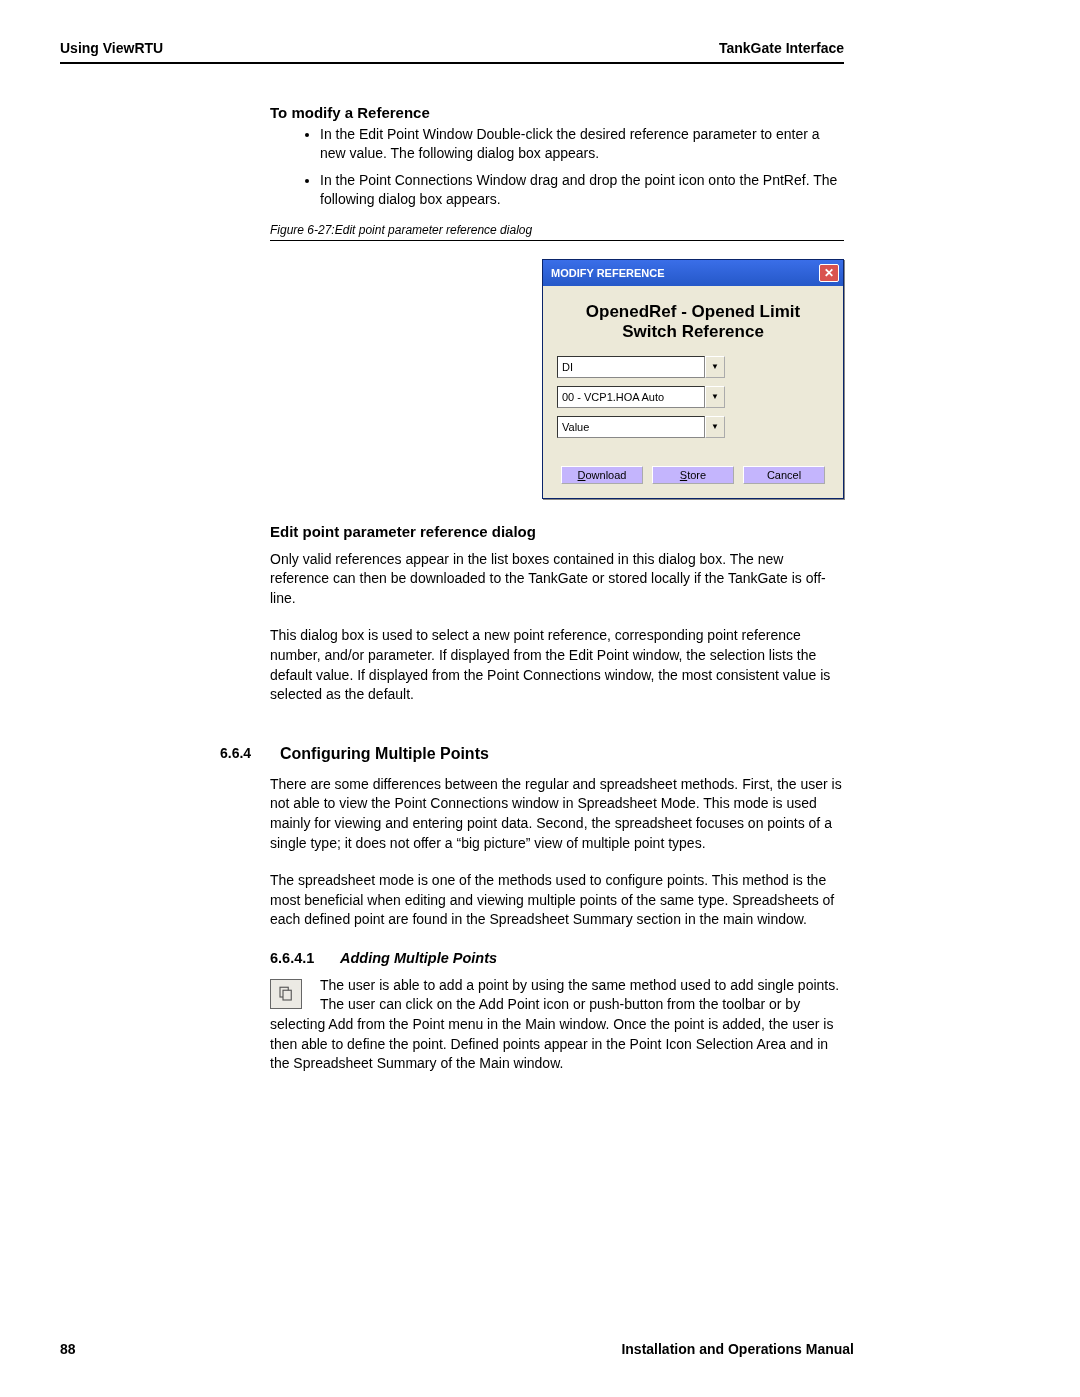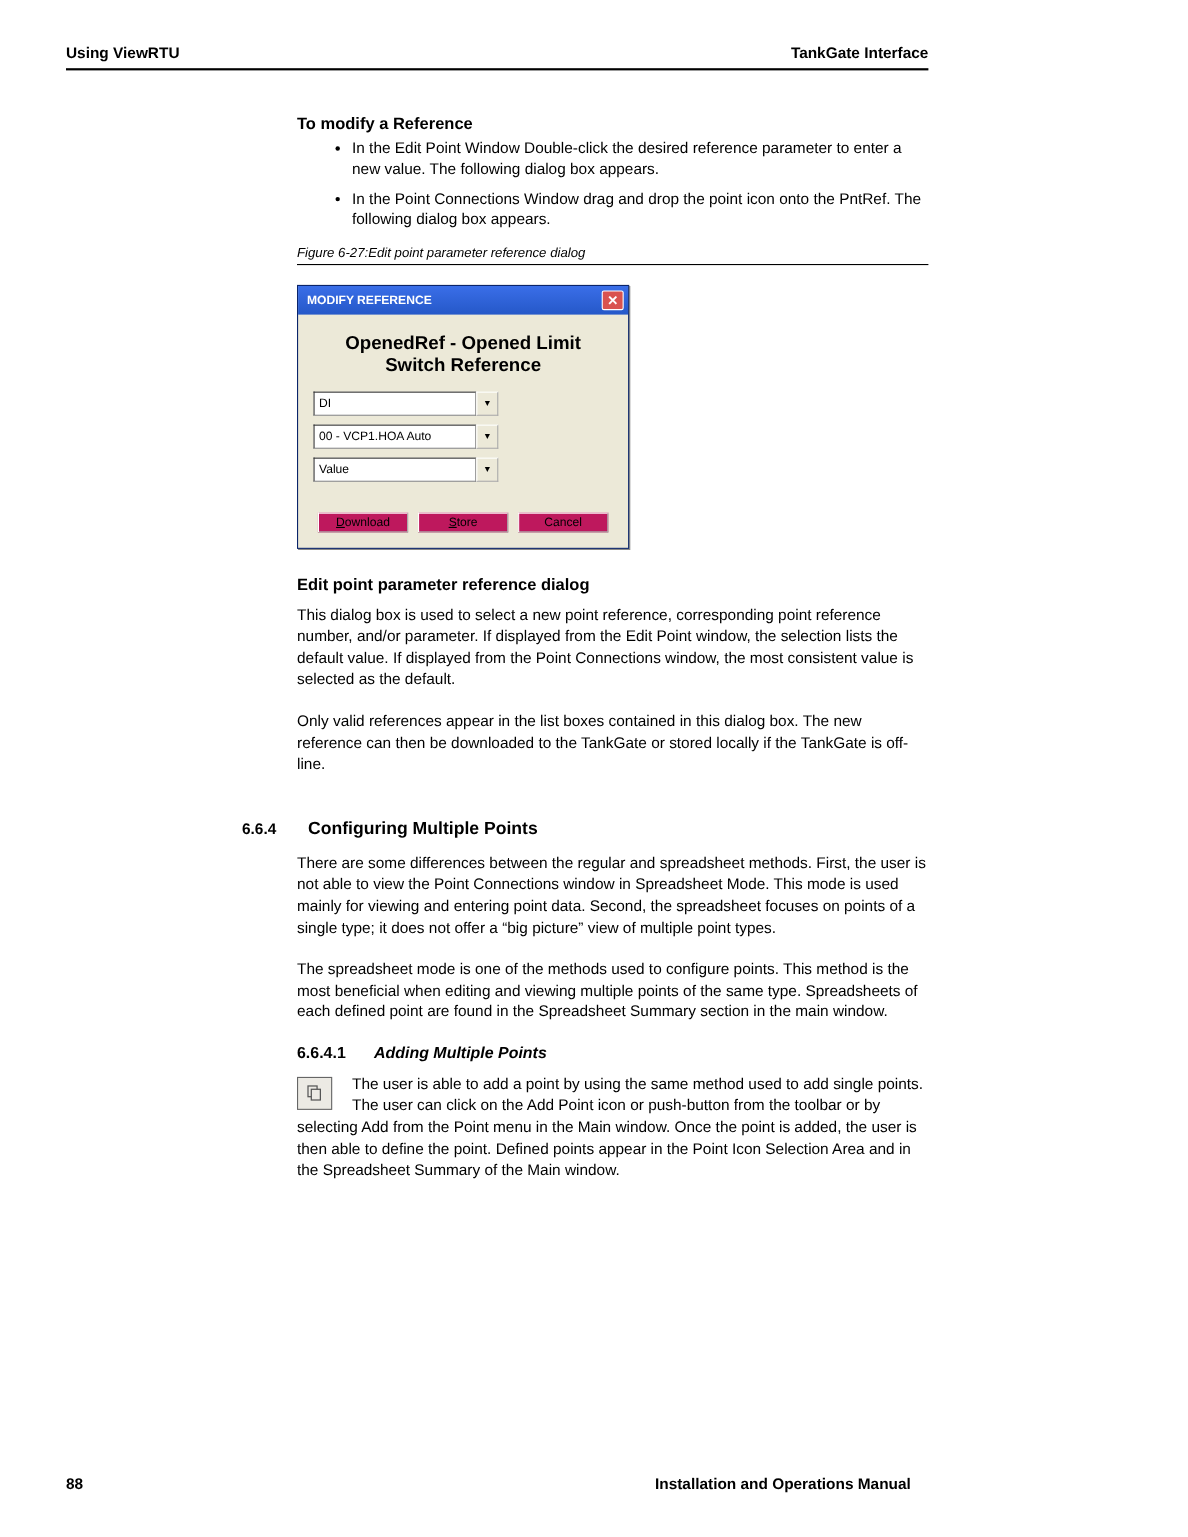--- a/index.html
+++ b/index.html
@@ -47,21 +47,21 @@
   }
   .fig-caption {
     font-style: italic;
     font-size: 12px;
     border-bottom: 1.5px solid #000;
     padding-bottom: 3px;
     margin-bottom: 18px;
   }
   .dialog-wrap {
     display: flex;
-    justify-content: flex-start;
+    justify-content: flex-end;
     margin-bottom: 24px;
   }
   .dialog {
     width: 300px;
     border: 1px solid #0a246a;
     background: #ece9d8;
     box-shadow: 1px 1px 0 #888;
     font-family: Tahoma, sans-serif;
   }
   .dlg-title {
@@ -122,21 +122,21 @@
     font-size: 8px;
     cursor: pointer;
   }
   .dlg-buttons {
     display: flex;
     justify-content: space-between;
     margin-top: 28px;
     padding: 0 4px;
   }
   .dlg-btn {
-    background: #be185d;
+    background: #c4b5fd;
     border: 1px outset #fff;
     font-size: 11px;
     padding: 2px 10px;
     font-family: Tahoma, sans-serif;
     cursor: pointer;
     min-width: 60px;
     text-align: center;
   }
   .dlg-btn span.ul {
     text-decoration: underline;
@@ -211,21 +211,21 @@
     font-size: 14px;
   }
   .note-text {
     font-family: Arial, Helvetica, sans-serif;
     font-size: 14px;
     line-height: 1.4;
   }
   .footer {
     position: absolute;
     left: 60px;
-    right: 76px;
+    right: 50px;
     bottom: 40px;
     display: flex;
     justify-content: space-between;
     font-weight: bold;
     font-size: 14px;
   }
   .clearfix::after {
     content: "";
     display: table;
     clear: both;
@@ -276,22 +276,22 @@
           <div class="dlg-buttons">
             <div class="dlg-btn"><span class="ul">D</span><span>ownload</span></div>
             <div class="dlg-btn"><span class="ul">S</span><span>tore</span></div>
             <div class="dlg-btn"><span>Cancel</span></div>
           </div>
         </div>
       </div>
     </div>
 
     <div class="subhead">Edit point parameter reference dialog</div>
+    <div class="para">Only valid references appear in the list boxes contained in this dialog box. The new reference can then be downloaded to the TankGate or stored locally if the TankGate is off-line.</div>
     <div class="para">This dialog box is used to select a new point reference, corresponding point reference number, and/or parameter. If displayed from the Edit Point window, the selection lists the default value. If displayed from the Point Connections window, the most consistent value is selected as the default.</div>
-    <div class="para">Only valid references appear in the list boxes contained in this dialog box. The new reference can then be downloaded to the TankGate or stored locally if the TankGate is off-line.</div>
 
     <div class="sec-row">
       <div class="sec-num">6.6.4</div>
       <div class="sec-title">Configuring Multiple Points</div>
     </div>
 
     <div class="para">There are some differences between the regular and spreadsheet methods. First, the user is not able to view the Point Connections window in Spreadsheet Mode. This mode is used mainly for viewing and entering point data. Second, the spreadsheet focuses on points of a single type; it does not offer a “big picture” view of multiple point types.</div>
     <div class="para">The spreadsheet mode is one of the methods used to configure points. This method is the most beneficial when editing and viewing multiple points of the same type. Spreadsheets of each defined point are found in the Spreadsheet Summary section in the main window.</div>
 
     <div class="subsec-row">

